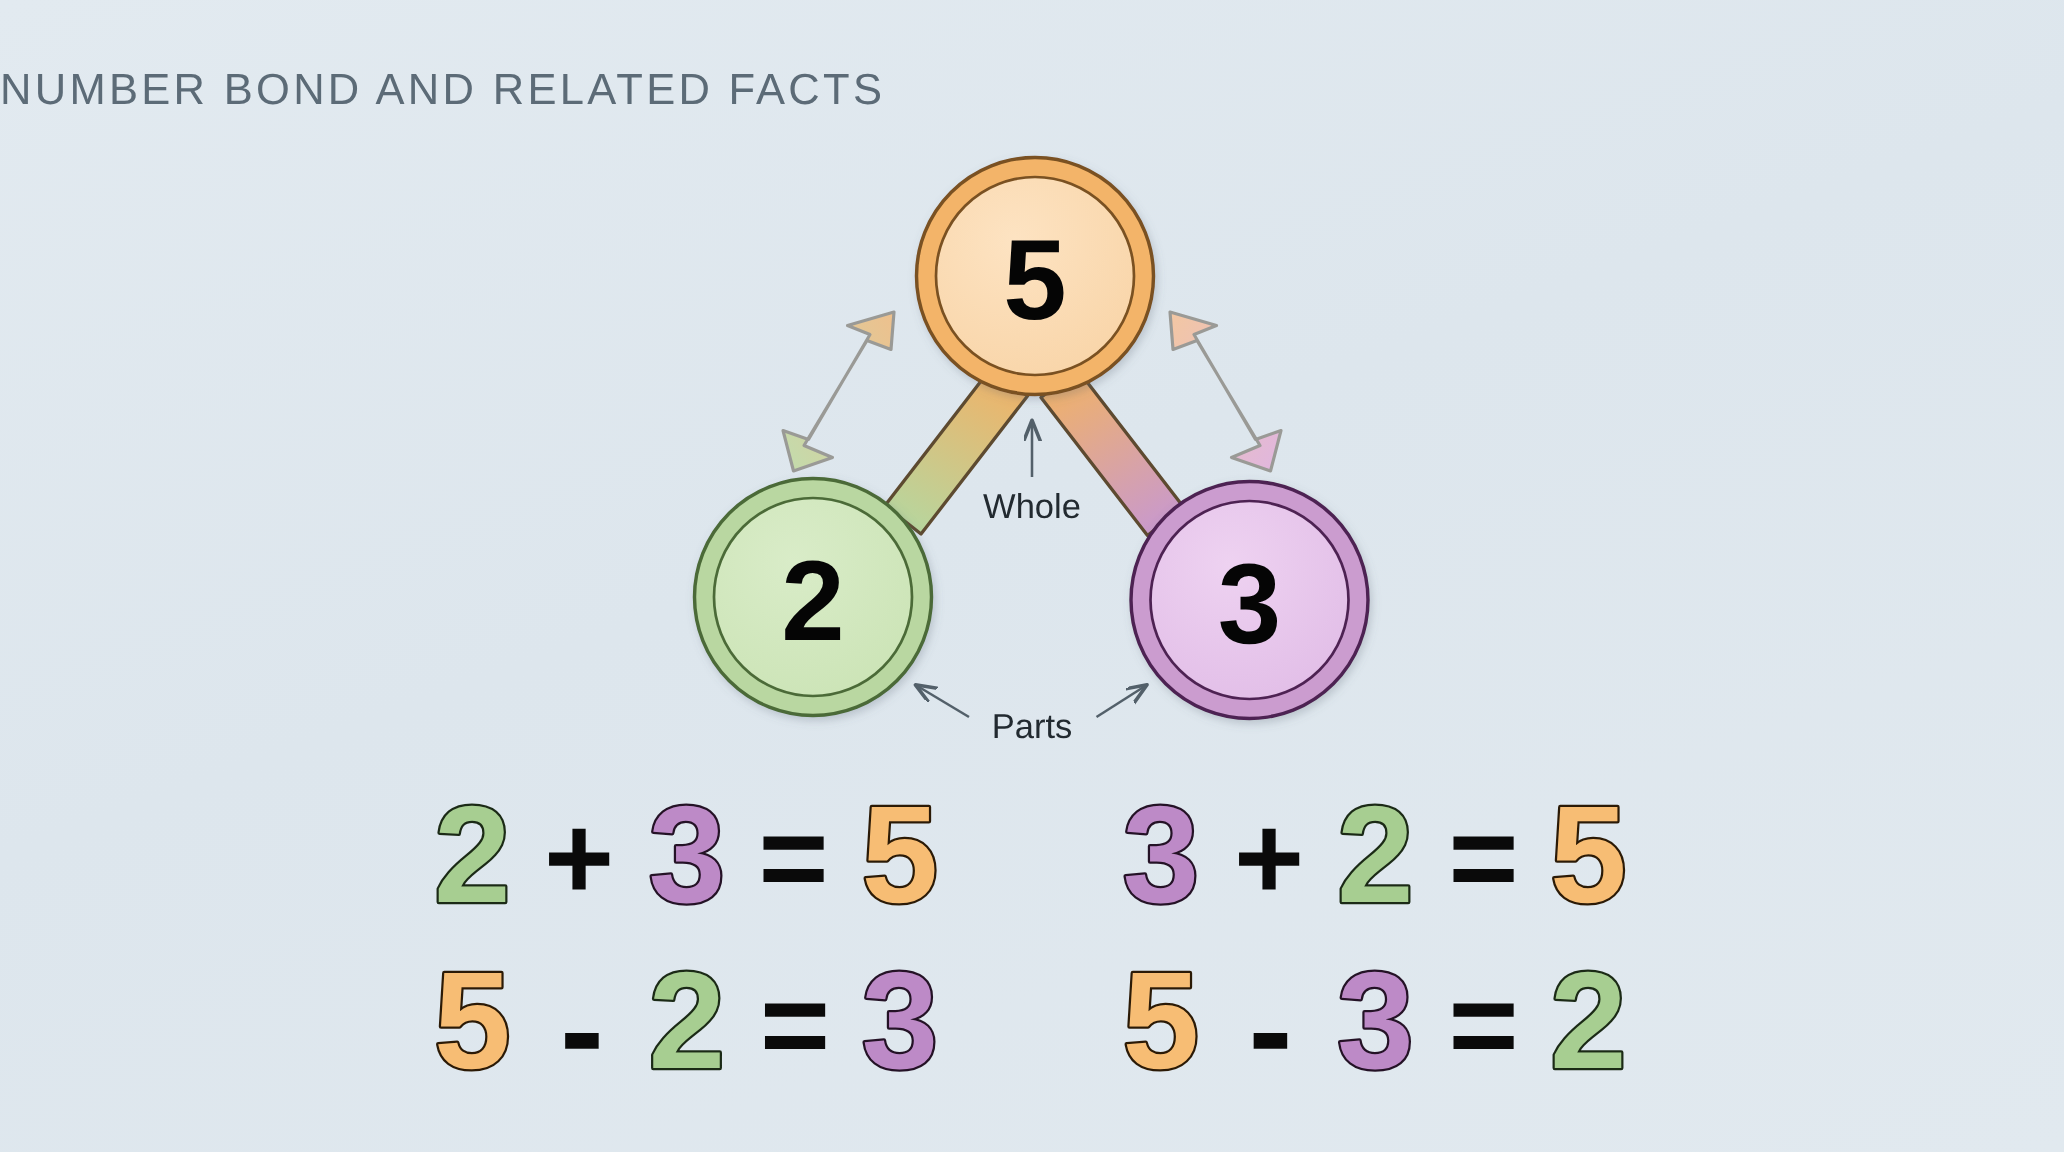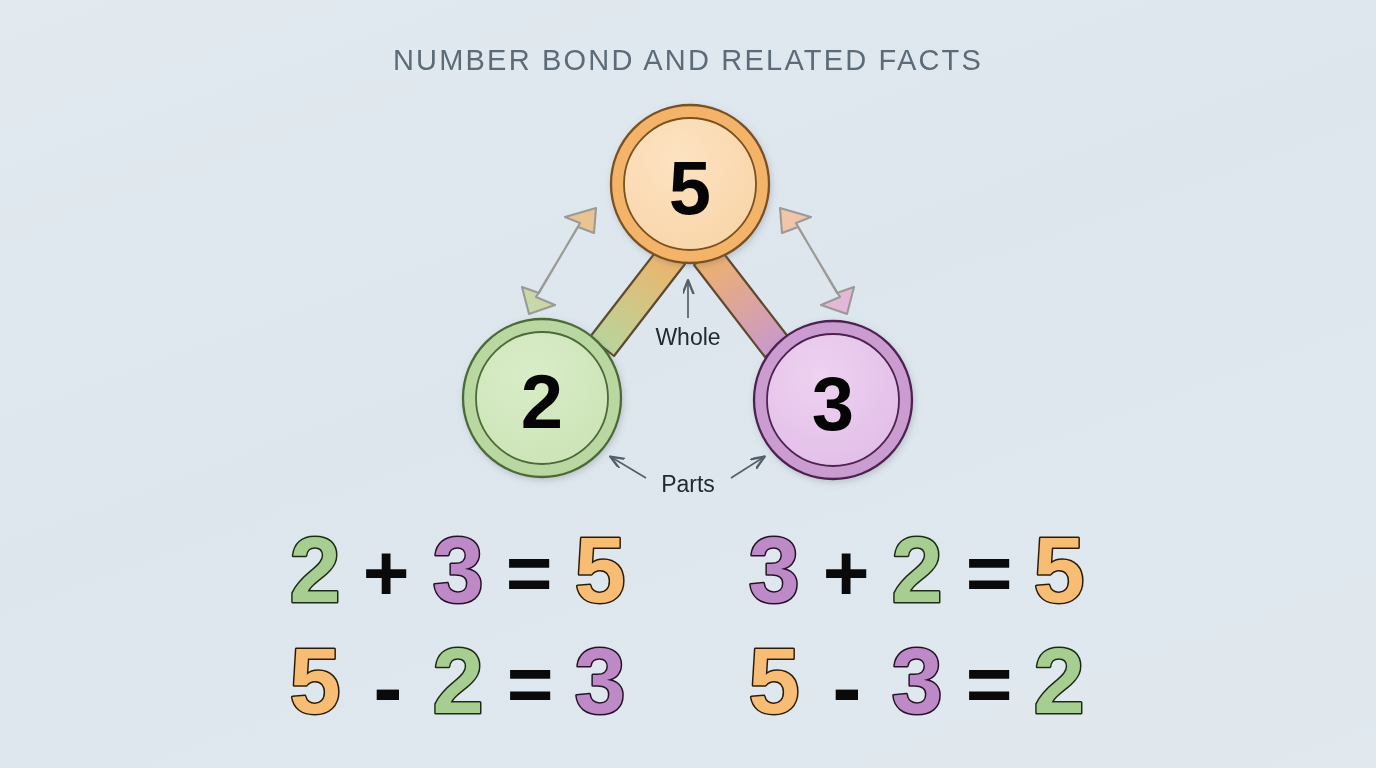--- a/index.html
+++ b/index.html
@@ -17,21 +17,21 @@
     position: relative;
     width: 1376px;
     height: 768px;
     background: linear-gradient(160deg, #e2eaf0 0%, #dde6ed 45%, #e1e9ef 100%);
   }
   #title {
     position: absolute;
     top: 44px;
     left: 0;
     width: 1376px;
-    text-align: center;
+    text-align: left;
     font-family: "Liberation Sans", sans-serif;
     font-size: 29px;
     letter-spacing: 2.2px;
     font-weight: 400;
     color: #5c6b77;
     white-space: nowrap;
   }
   #bond-svg {
     position: absolute;
     top: 0;

